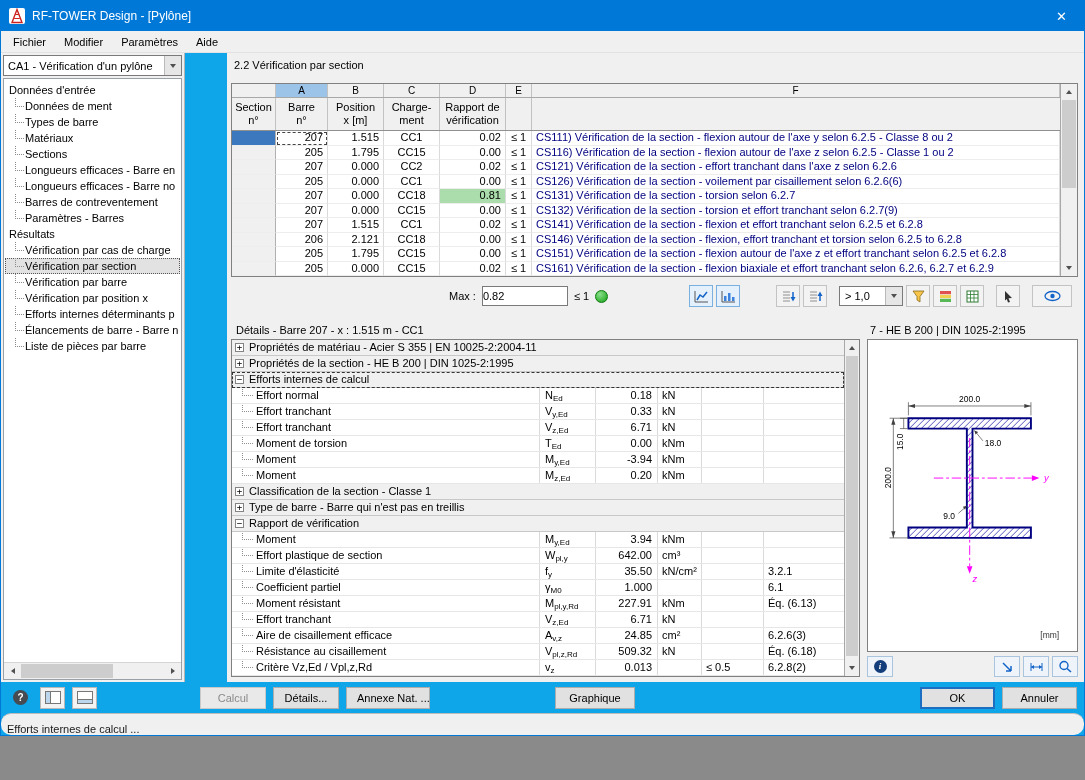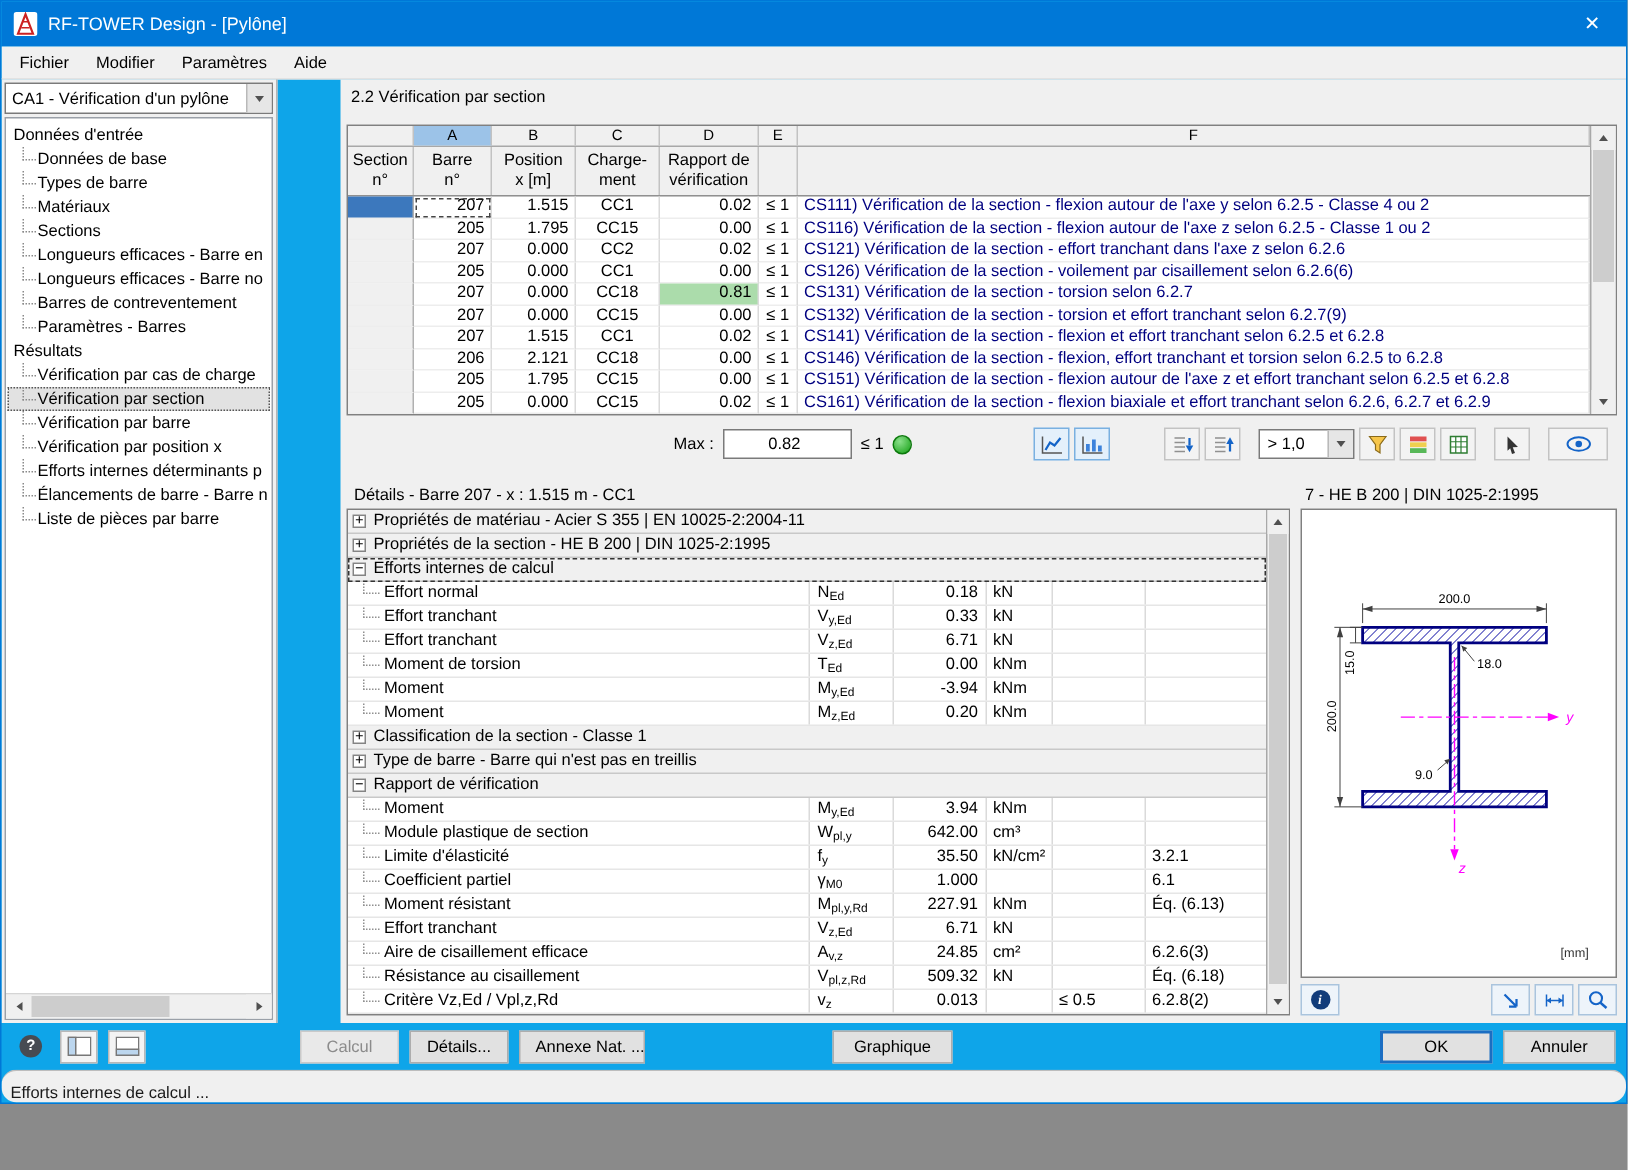--- a/index.html
+++ b/index.html
@@ -70,21 +70,21 @@
 .hl{background:#abdcab;}
 .cellfocus{outline:1px dashed #444;outline-offset:-2px;}
 .vscroll{width:17px;border-left:1px solid #a8a8a8;background:#f0f0f0;display:flex;flex-direction:column;flex:none;}
 .vscroll .sbtn{height:16px;width:100%;}
 .vtrack{flex:1;position:relative;}
 .vthumb{position:absolute;top:0;left:1px;right:1px;height:88px;background:#cdcdcd;}
 
 
 .max-row{display:flex;align-items:center;height:24px;margin:7px 6px 14px 4px;gap:6px;}
 .max-label{margin-left:214px;}
-.max-box{width:86px;height:20px;border:1px solid #7a7a7a;background:#fff;text-align:center;line-height:18px;padding-right:4px;}
+.max-box{width:86px;height:20px;border:1px solid #7a7a7a;background:#fff;text-align:left;line-height:18px;padding-right:4px;}
 .led{width:13px;height:13px;border-radius:50%;background:radial-gradient(circle at 35% 30%,#8ae08a,#14a014);border:1px solid #0c7a0c;flex:none;}
 .toolbar{margin-left:auto;display:flex;align-items:center;gap:3px;}
 .tb{width:24px;height:22px;border:1px solid #c3c3c3;background:#f3f3f3;display:flex;align-items:center;justify-content:center;flex:none;}
 .tb.active{background:#e4f0fb;border-color:#7ab0e0;}
 .tb.wide{width:40px;}
 .tgap{width:30px;flex:none;}
 .tgap2{width:6px;flex:none;}
 .filter-combo{width:64px;height:20px;border:1px solid #7a7a7a;background:#fff;display:flex;align-items:center;flex:none;}
 .fc-text{flex:1;padding-left:5px;white-space:nowrap;}
 
@@ -169,21 +169,21 @@
         <div class="combo">
           <span class="combo-text">CA1 - Vérification d'un pylône</span>
           <span class="combo-btn">
               <span class="tri-down"></span>
             </span>
         </div>
       </div>
       <div class="tree-wrap">
         <div class="tree">
             <div class="tree-root">Données d'entrée</div>
-            <div class="tree-item">Données de base</div>
+            <div class="tree-item">Données de ment</div>
             <div class="tree-item">Types de barre</div>
             <div class="tree-item">Matériaux</div>
             <div class="tree-item">Sections</div>
             <div class="tree-item">Longueurs efficaces - Barre en</div>
             <div class="tree-item">Longueurs efficaces - Barre no</div>
             <div class="tree-item">Barres de contreventement</div>
             <div class="tree-item">Paramètres - Barres</div>
             <div class="tree-root">Résultats</div>
             <div class="tree-item">Vérification par cas de charge</div>
             <div class="tree-item selected">Vérification par section</div>
@@ -246,21 +246,21 @@
               <div class="hc c-e"></div>
             </div>
             <div class="rt-rows">
                 <div class="rt-row">
                   <div class="c c-sec sel"></div>
                   <div class="c c-a num cellfocus">207</div>
                   <div class="c c-b num">1.515</div>
                   <div class="c c-c ctr">CC1</div>
                   <div class="c c-d num">0.02</div>
                   <div class="c c-e ctr">≤ 1</div>
-                  <div class="c c-f formula">CS111) Vérification de la section - flexion autour de l'axe y selon 6.2.5 - Classe 4 ou 2</div>
+                  <div class="c c-f formula">CS111) Vérification de la section - flexion autour de l'axe y selon 6.2.5 - Classe 8 ou 2</div>
                 </div>
                 <div class="rt-row">
                   <div class="c c-sec"></div>
                   <div class="c c-a num">205</div>
                   <div class="c c-b num">1.795</div>
                   <div class="c c-c ctr">CC15</div>
                   <div class="c c-d num">0.00</div>
                   <div class="c c-e ctr">≤ 1</div>
                   <div class="c c-f formula">CS116) Vérification de la section - flexion autour de l'axe z selon 6.2.5 - Classe 1 ou 2</div>
                 </div>
@@ -508,21 +508,21 @@
                 </div>
                 <div class="dt-row dt-item">
                   <div class="dc dc-label">Moment</div>
                   <div class="dc dc-sym"><span>M</span><span class="sub">y,Ed</span></div>
                   <div class="dc dc-val">3.94</div>
                   <div class="dc dc-unit">kNm</div>
                   <div class="dc dc-crit"></div>
                   <div class="dc dc-ref"></div>
                 </div>
                 <div class="dt-row dt-item">
-                  <div class="dc dc-label">Module plastique de section</div>
+                  <div class="dc dc-label">Effort plastique de section</div>
                   <div class="dc dc-sym"><span>W</span><span class="sub">pl,y</span></div>
                   <div class="dc dc-val">642.00</div>
                   <div class="dc dc-unit">cm³</div>
                   <div class="dc dc-crit"></div>
                   <div class="dc dc-ref"></div>
                 </div>
                 <div class="dt-row dt-item">
                   <div class="dc dc-label">Limite d'élasticité</div>
                   <div class="dc dc-sym"><span>f</span><span class="sub">y</span></div>
                   <div class="dc dc-val">35.50</div>

